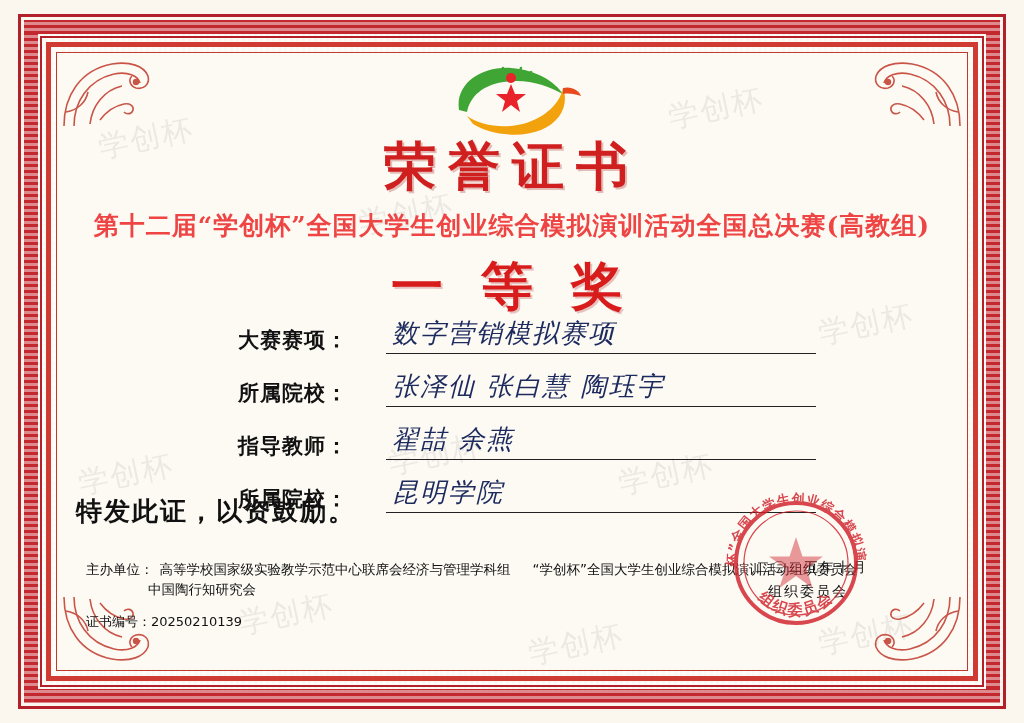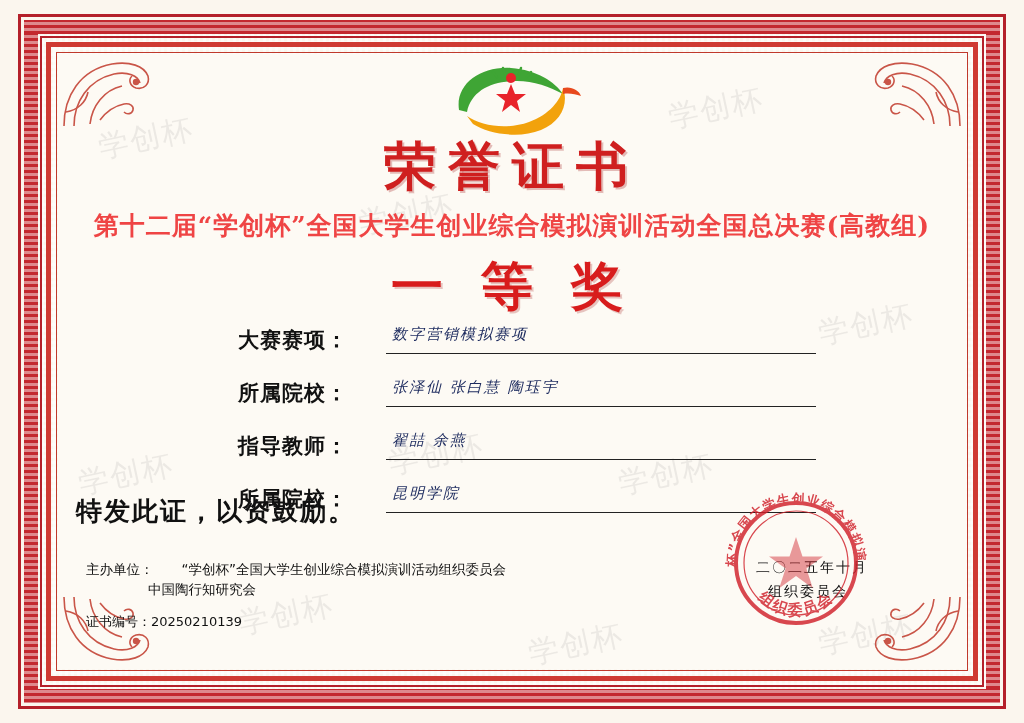--- a/index.html
+++ b/index.html
@@ -175,21 +175,21 @@
     font-size: 21px;
     color: #111;
     padding-right: 10px;
     white-space: nowrap;
     letter-spacing: 1px;
   }
   .field-value {
     flex: 1;
     border-bottom: 1.5px solid #222;
     font-family: "DejaVu Serif", serif;
-    font-size: 15px;
+    font-size: 26px;
     color: #1c2a5e;
     padding: 0 4px 2px 6px;
     font-style: italic;
     letter-spacing: 2px;
     min-height: 26px;
   }
 
   
   .closing {
     position: absolute;
@@ -361,20 +361,21 @@
         <div class="field-label">所属院校：</div>
         <div class="field-value">昆明学院</div>
       </div>
     </div>
 
     <div class="closing">特发此证，以资鼓励。</div>
 
     <div class="footer">
       <div class="footer-line">
         <span class="footer-key">主办单位：</span>
+        <span class="footer-val">高等学校国家级实验教学示范中心联席会经济与管理学科组</span>
         <span class="footer-org-right">“学创杯”全国大学生创业综合模拟演训活动组织委员会</span>
       </div>
       <div class="footer-line">
         <span class="footer-val2">中国陶行知研究会</span>
       </div>
       <div class="cert-no">
         <span>证书编号：</span><span>20250210139</span>
       </div>
     </div>
 

